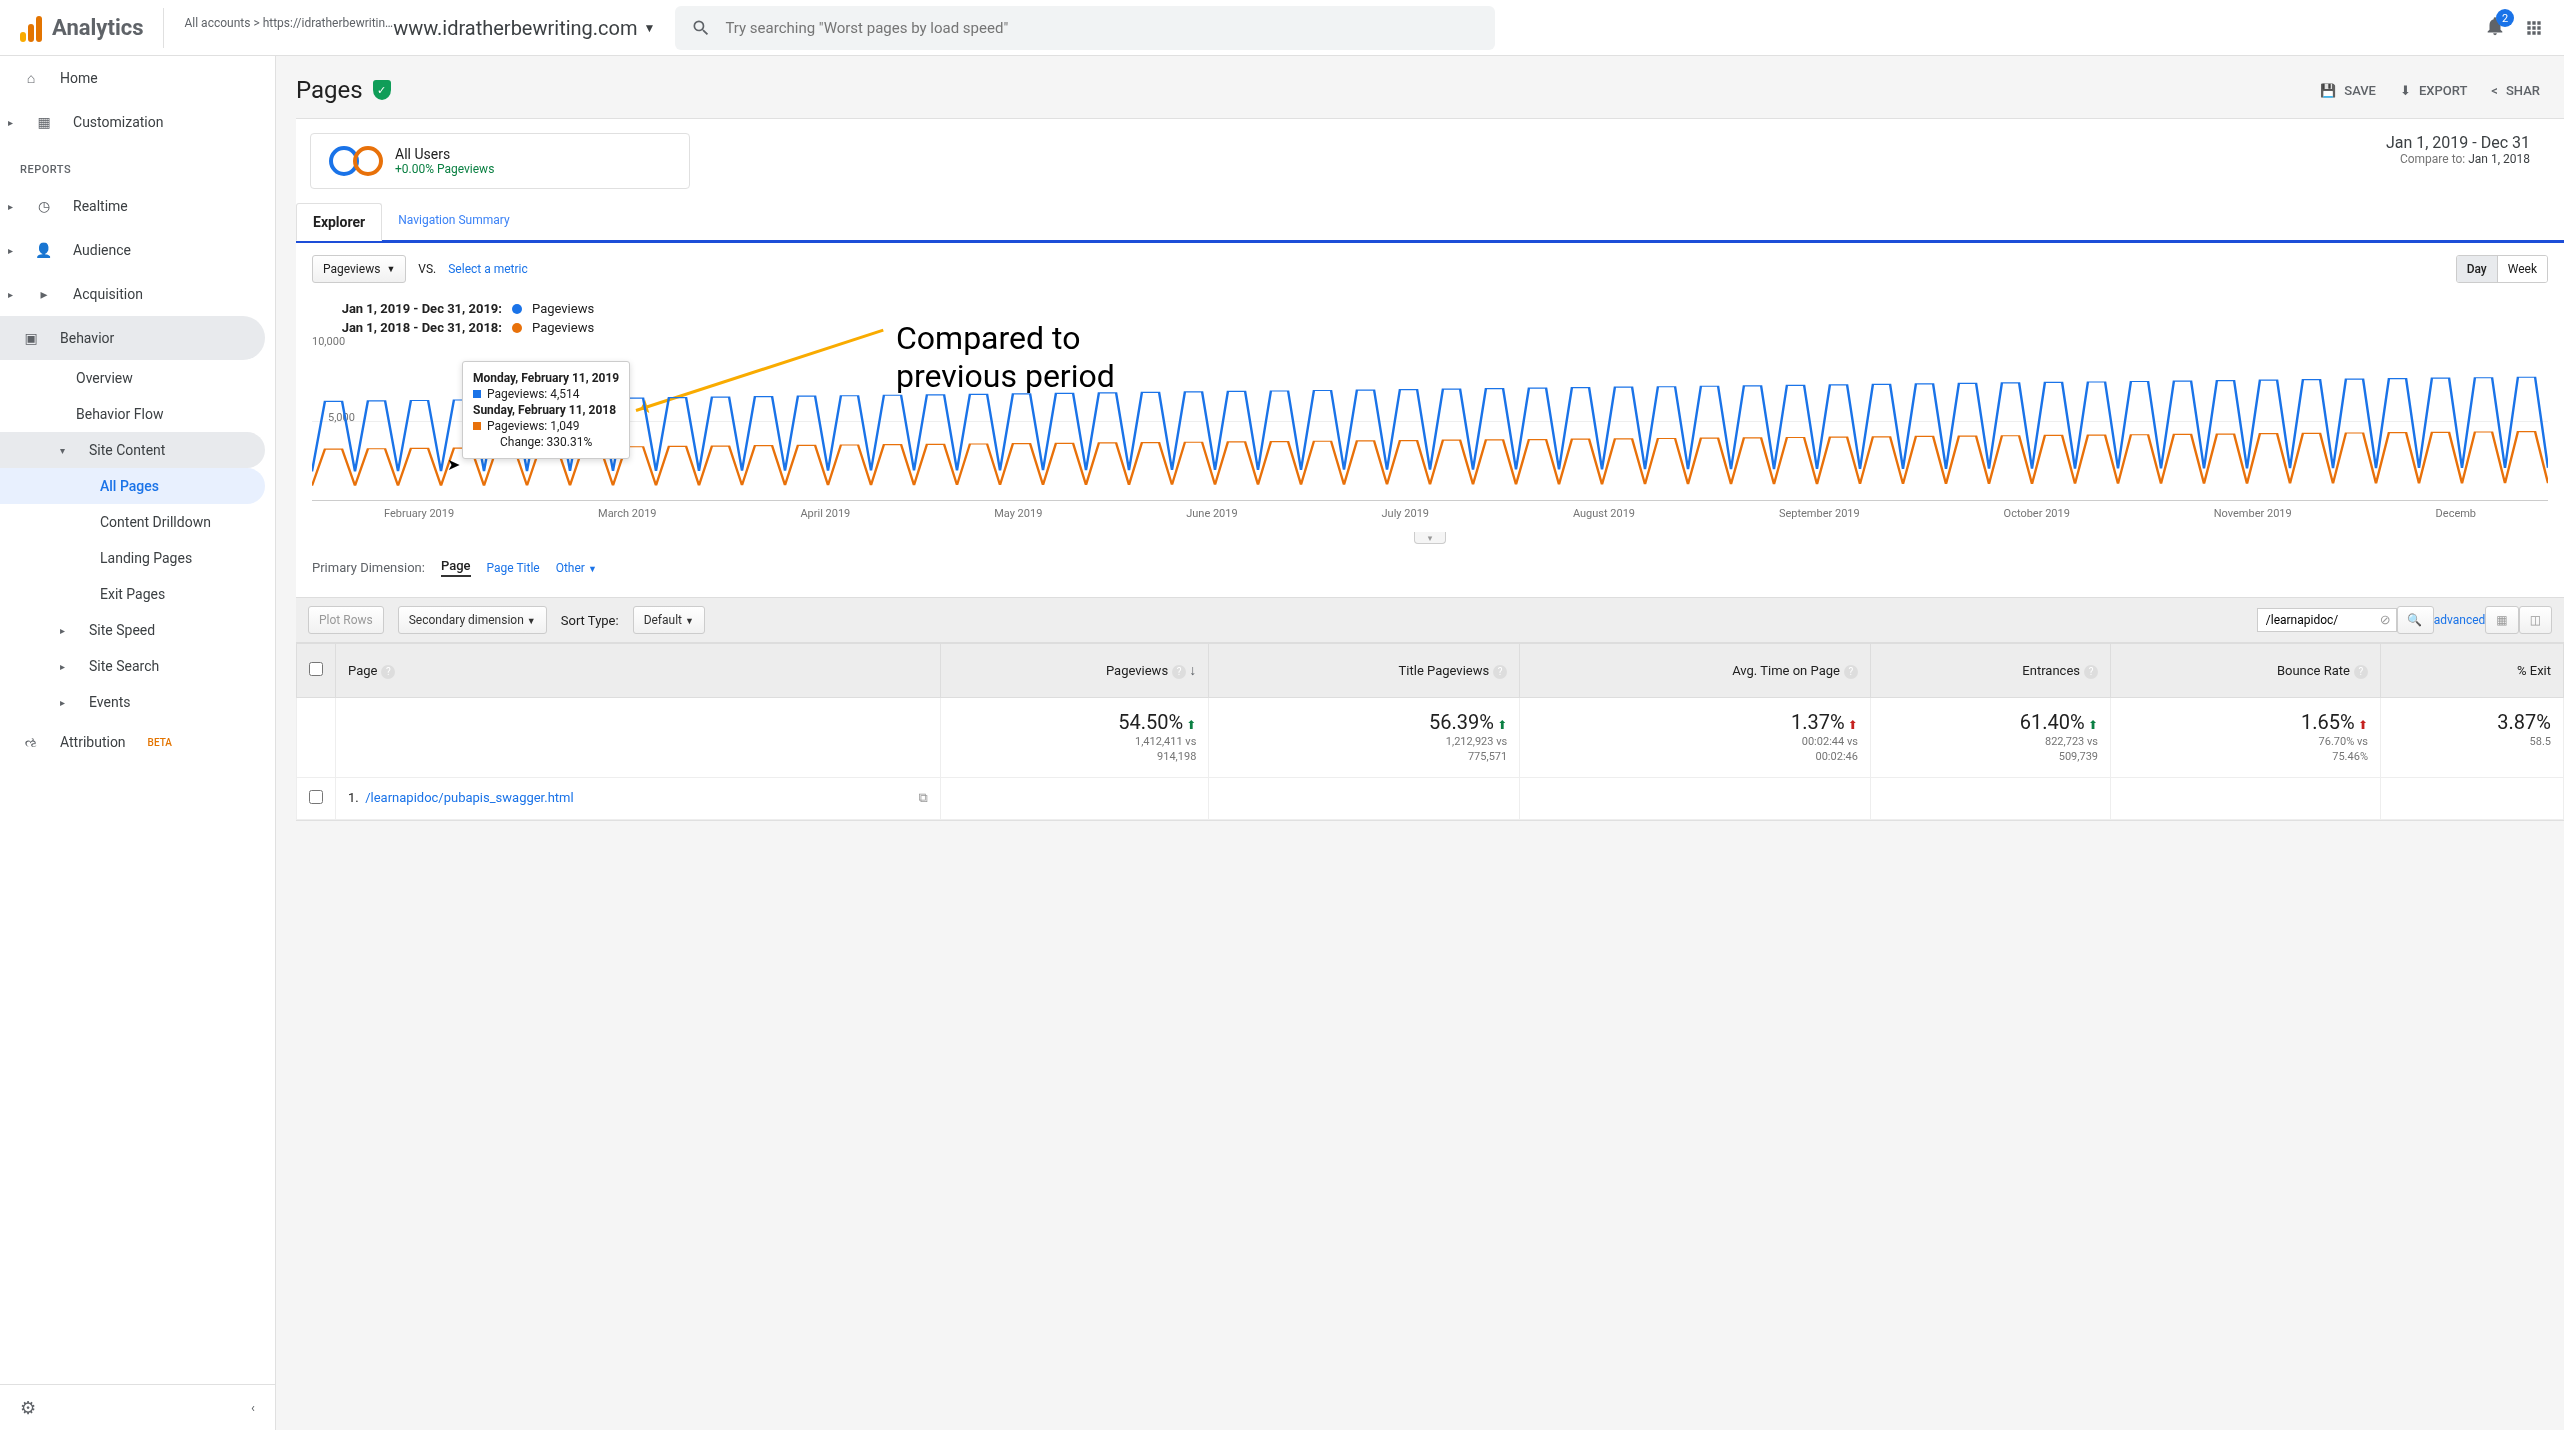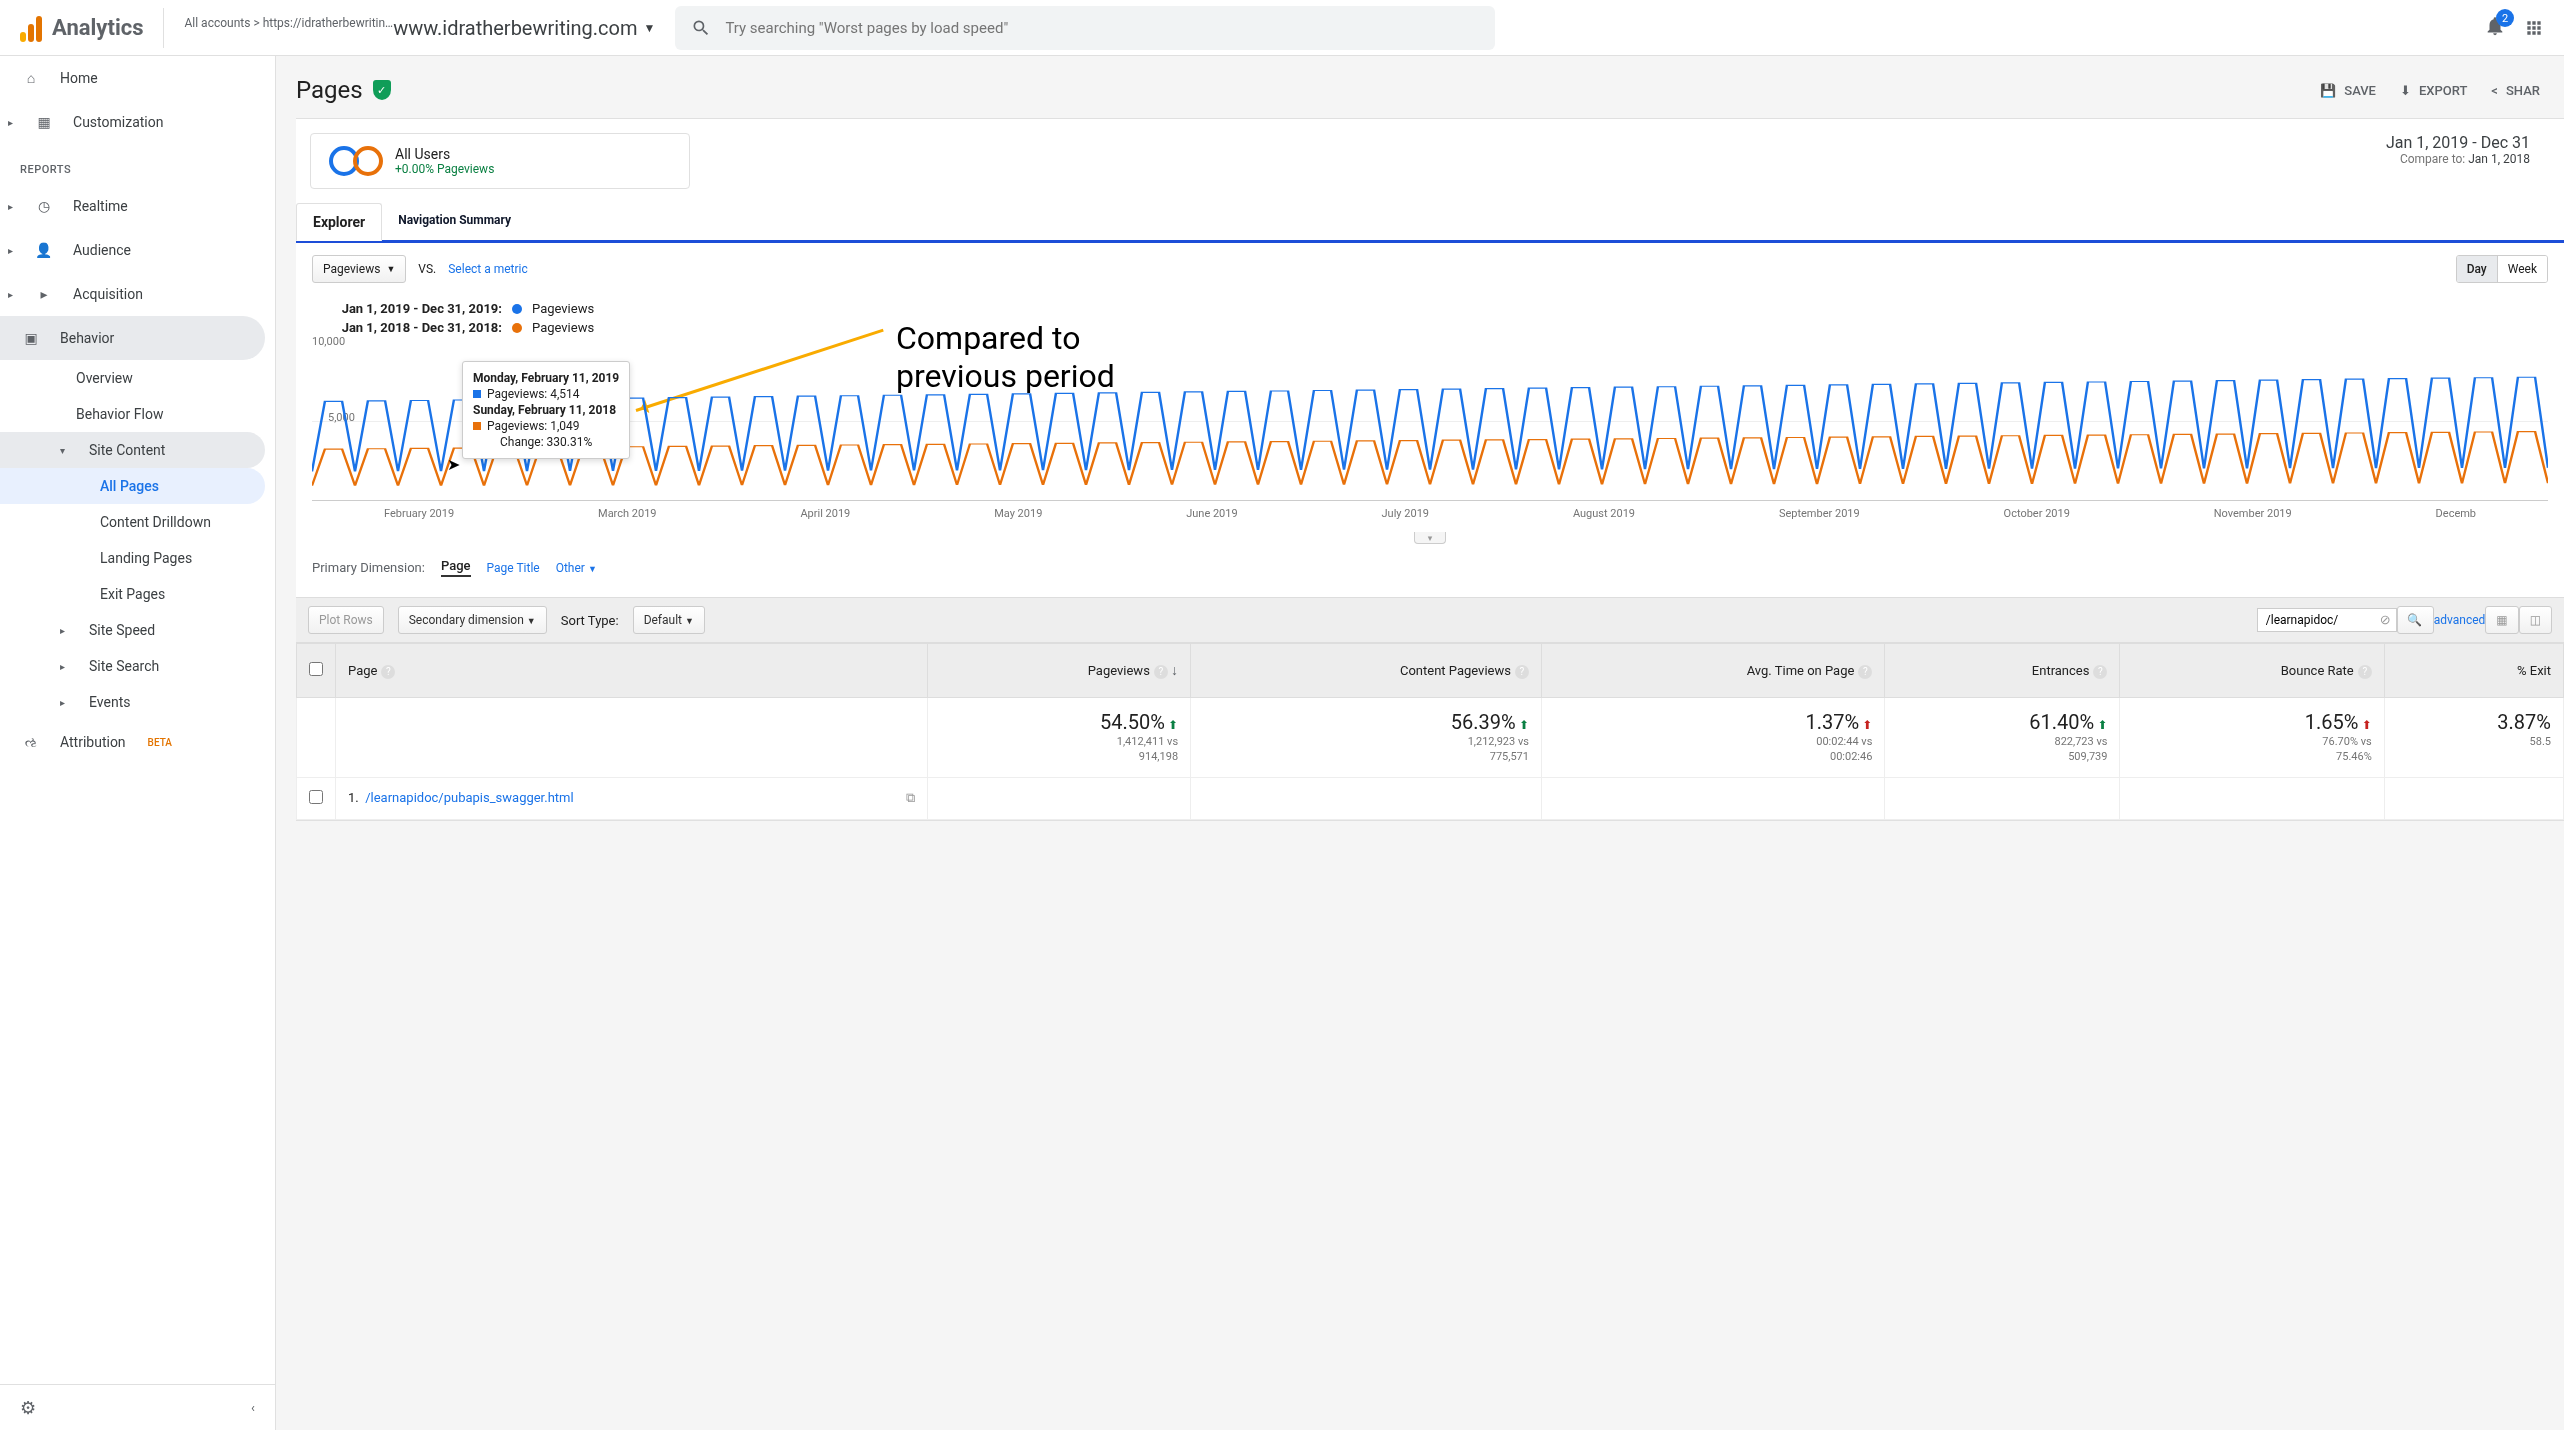--- a/index.html
+++ b/index.html
@@ -47,21 +47,21 @@
 .seg-circle.c1{border-color:#1a73e8}
 .seg-circle.c2{border-color:#e8710a;margin-left:-6px}
 .seg-add{border:1px dashed #ccc;border-radius:4px;padding:12px 18px;display:flex;align-items:center;gap:12px;color:#757575;font-size:14px;min-width:380px}
 .seg-add-circle{width:30px;height:30px;border:4px solid #ddd;border-radius:50%}
 .date-range{margin-left:auto;text-align:right;padding-right:20px}
 .date-range .main-date{font-size:16px;color:#3c4043}
 .date-range .cmp-date{font-size:12px;color:#757575}
 .tabs{display:flex;border-bottom:3px solid #1d4ed8}
 .tab{padding:10px 16px;font-size:14px;cursor:pointer}
 .tab.active{font-weight:700;border:1px solid #e0e0e0;border-bottom:1px solid #fff;margin-bottom:-1px;border-radius:3px 3px 0 0}
-.tab.link{color:#0f172a;font-weight:700}
+.tab.link{color:#3b82f6;font-weight:400}
 .metric-row{display:flex;align-items:center;padding:12px 16px;gap:12px}
 .metric-sel{border:1px solid #ccc;border-radius:3px;padding:6px 10px;font-size:12px;display:flex;align-items:center;gap:6px;background:linear-gradient(#fff,#f1f1f1)}
 .vs{font-size:12px}
 .link{color:#1a73e8;font-size:12px;cursor:pointer}
 .gran-btns{margin-left:auto;display:flex;border:1px solid #ccc;border-radius:3px;overflow:hidden}
 .gran-btn{padding:6px 10px;font-size:12px;border-left:1px solid #ccc;background:#fff;cursor:pointer}
 .gran-btn:first-child{border-left:none}
 .gran-btn.active{background:#e8eaed;font-weight:500}
 .legend{padding:4px 16px}
 .legend-row{display:flex;align-items:center;gap:10px;font-size:13px;padding:2px 0}
@@ -349,21 +349,21 @@
           <span class="btn-flat">◫</span>
         </div>
       </div>
 
       <table class="table">
         <thead>
           <tr>
             <th style="width:30px"><input type="checkbox" class="chk" style=""></th>
             <th><span>Page</span><span class="help">?</span></th>
             <th class="r"><span>Pageviews</span><span class="help">?</span> <span class="sort-arrow">↓</span></th>
-            <th class="r"><span>Content Pageviews</span><span class="help">?</span></th>
+            <th class="r"><span>Title Pageviews</span><span class="help">?</span></th>
             <th class="r"><span>Avg. Time on Page</span><span class="help">?</span></th>
             <th class="r"><span>Entrances</span><span class="help">?</span></th>
             <th class="r"><span>Bounce Rate</span><span class="help">?</span></th>
             <th class="r"><span>% Exit</span></th>
           </tr>
         </thead>
         <tbody>
           <tr>
             <td></td>
               <td></td>

